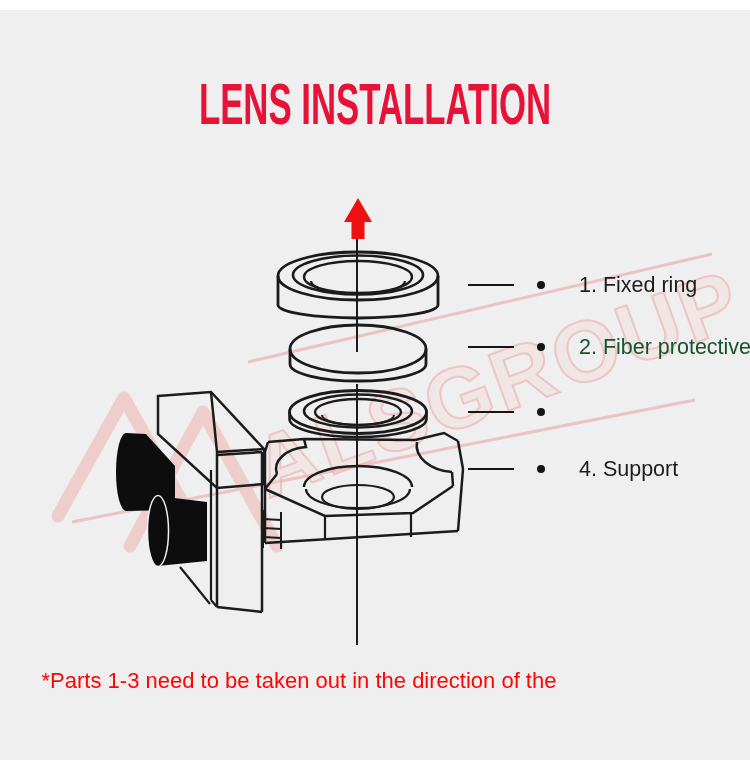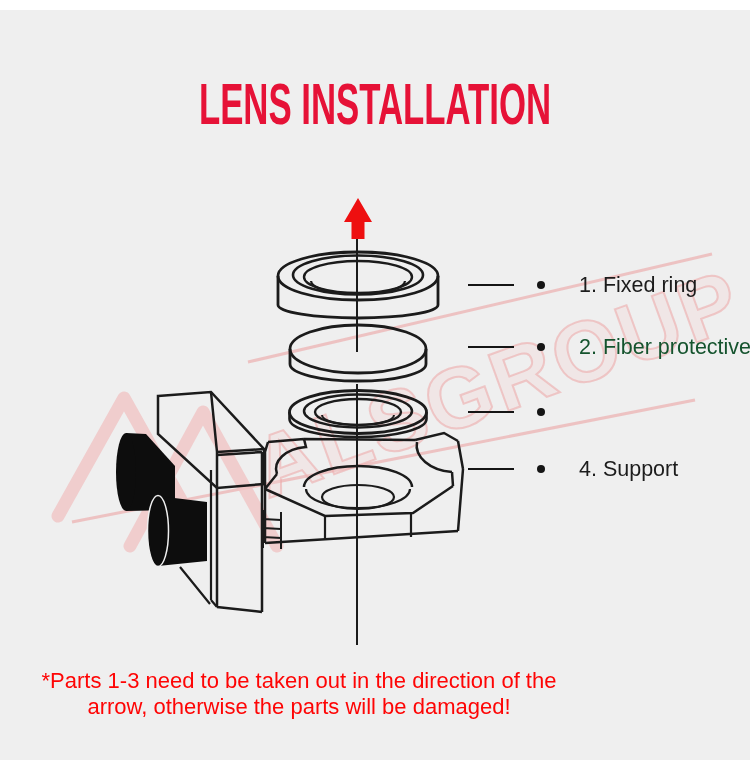--- a/index.html
+++ b/index.html
@@ -122,15 +122,14 @@
     <span class="dot"></span>
   </div>
   <div class="label-row row4">
     <span class="lead"></span>
     <span class="dot"></span>
     <span class="ltxt">4. Support</span>
   </div>
 
   <div class="note">
     <div>*Parts 1-3 need to be taken out in the direction of the</div>
-    <div>arrow, otherwise the parts will be damaged!</div>
   </div>
 </div>
 
 </body></html>

